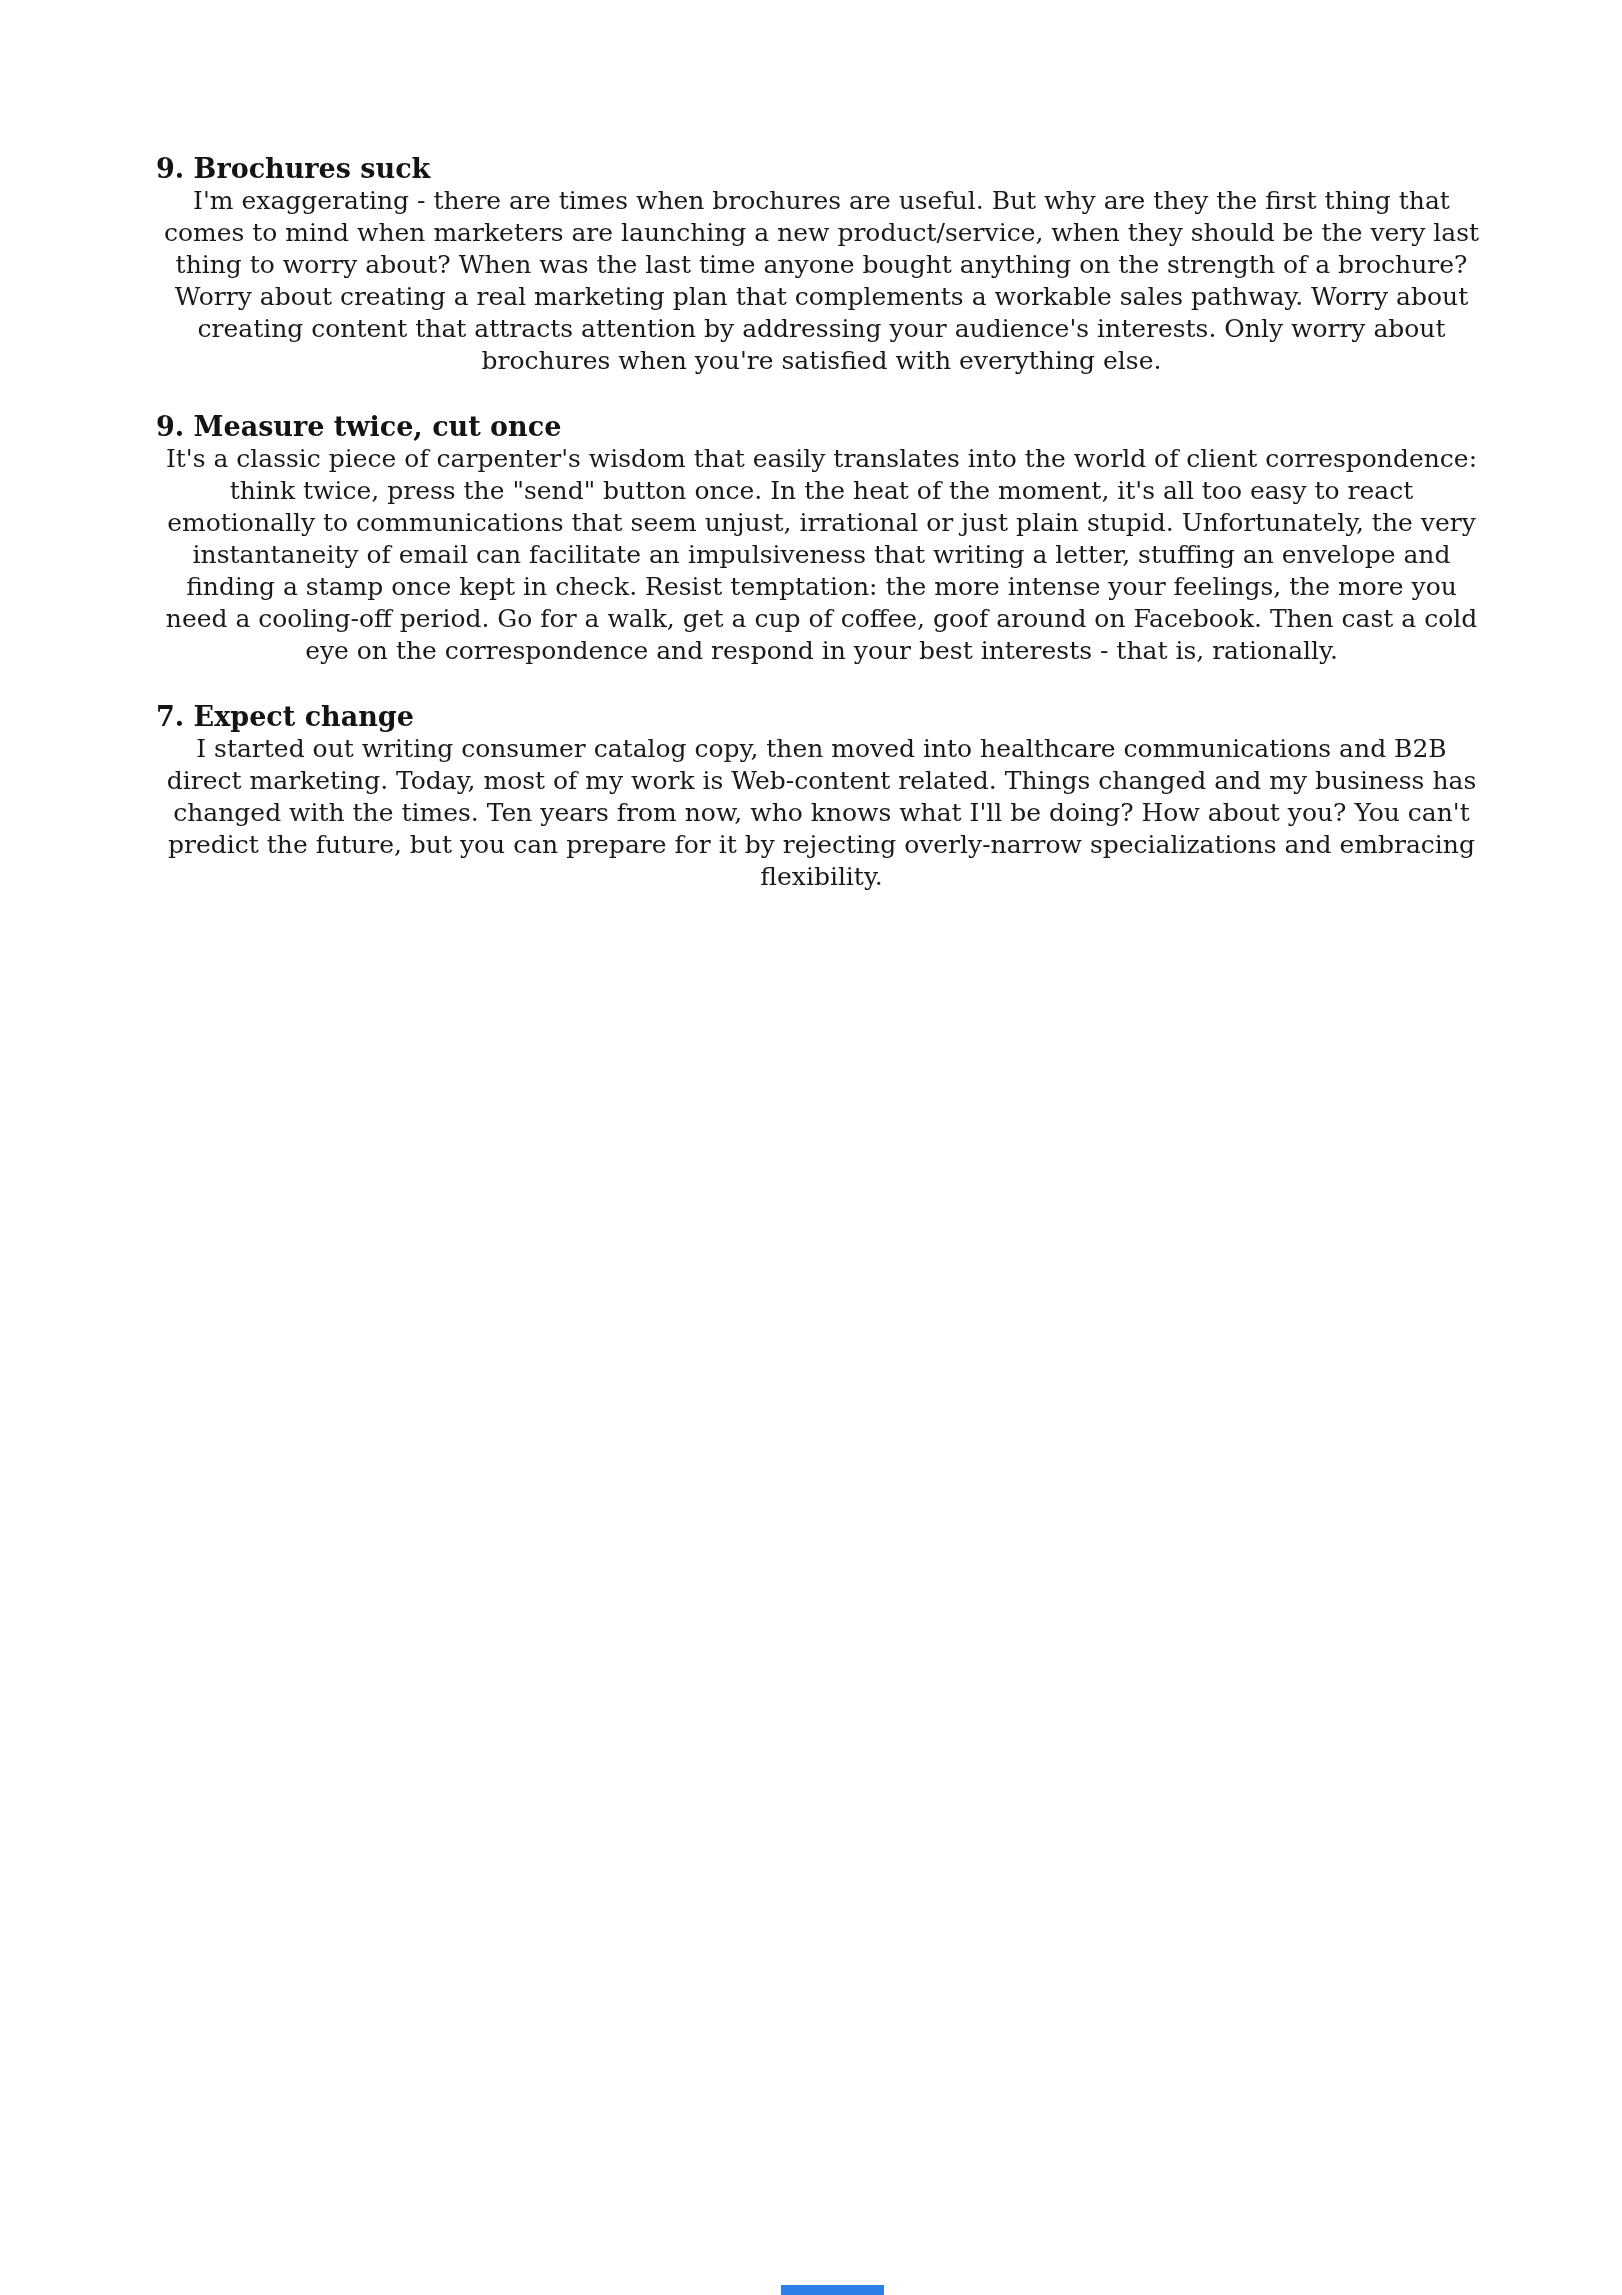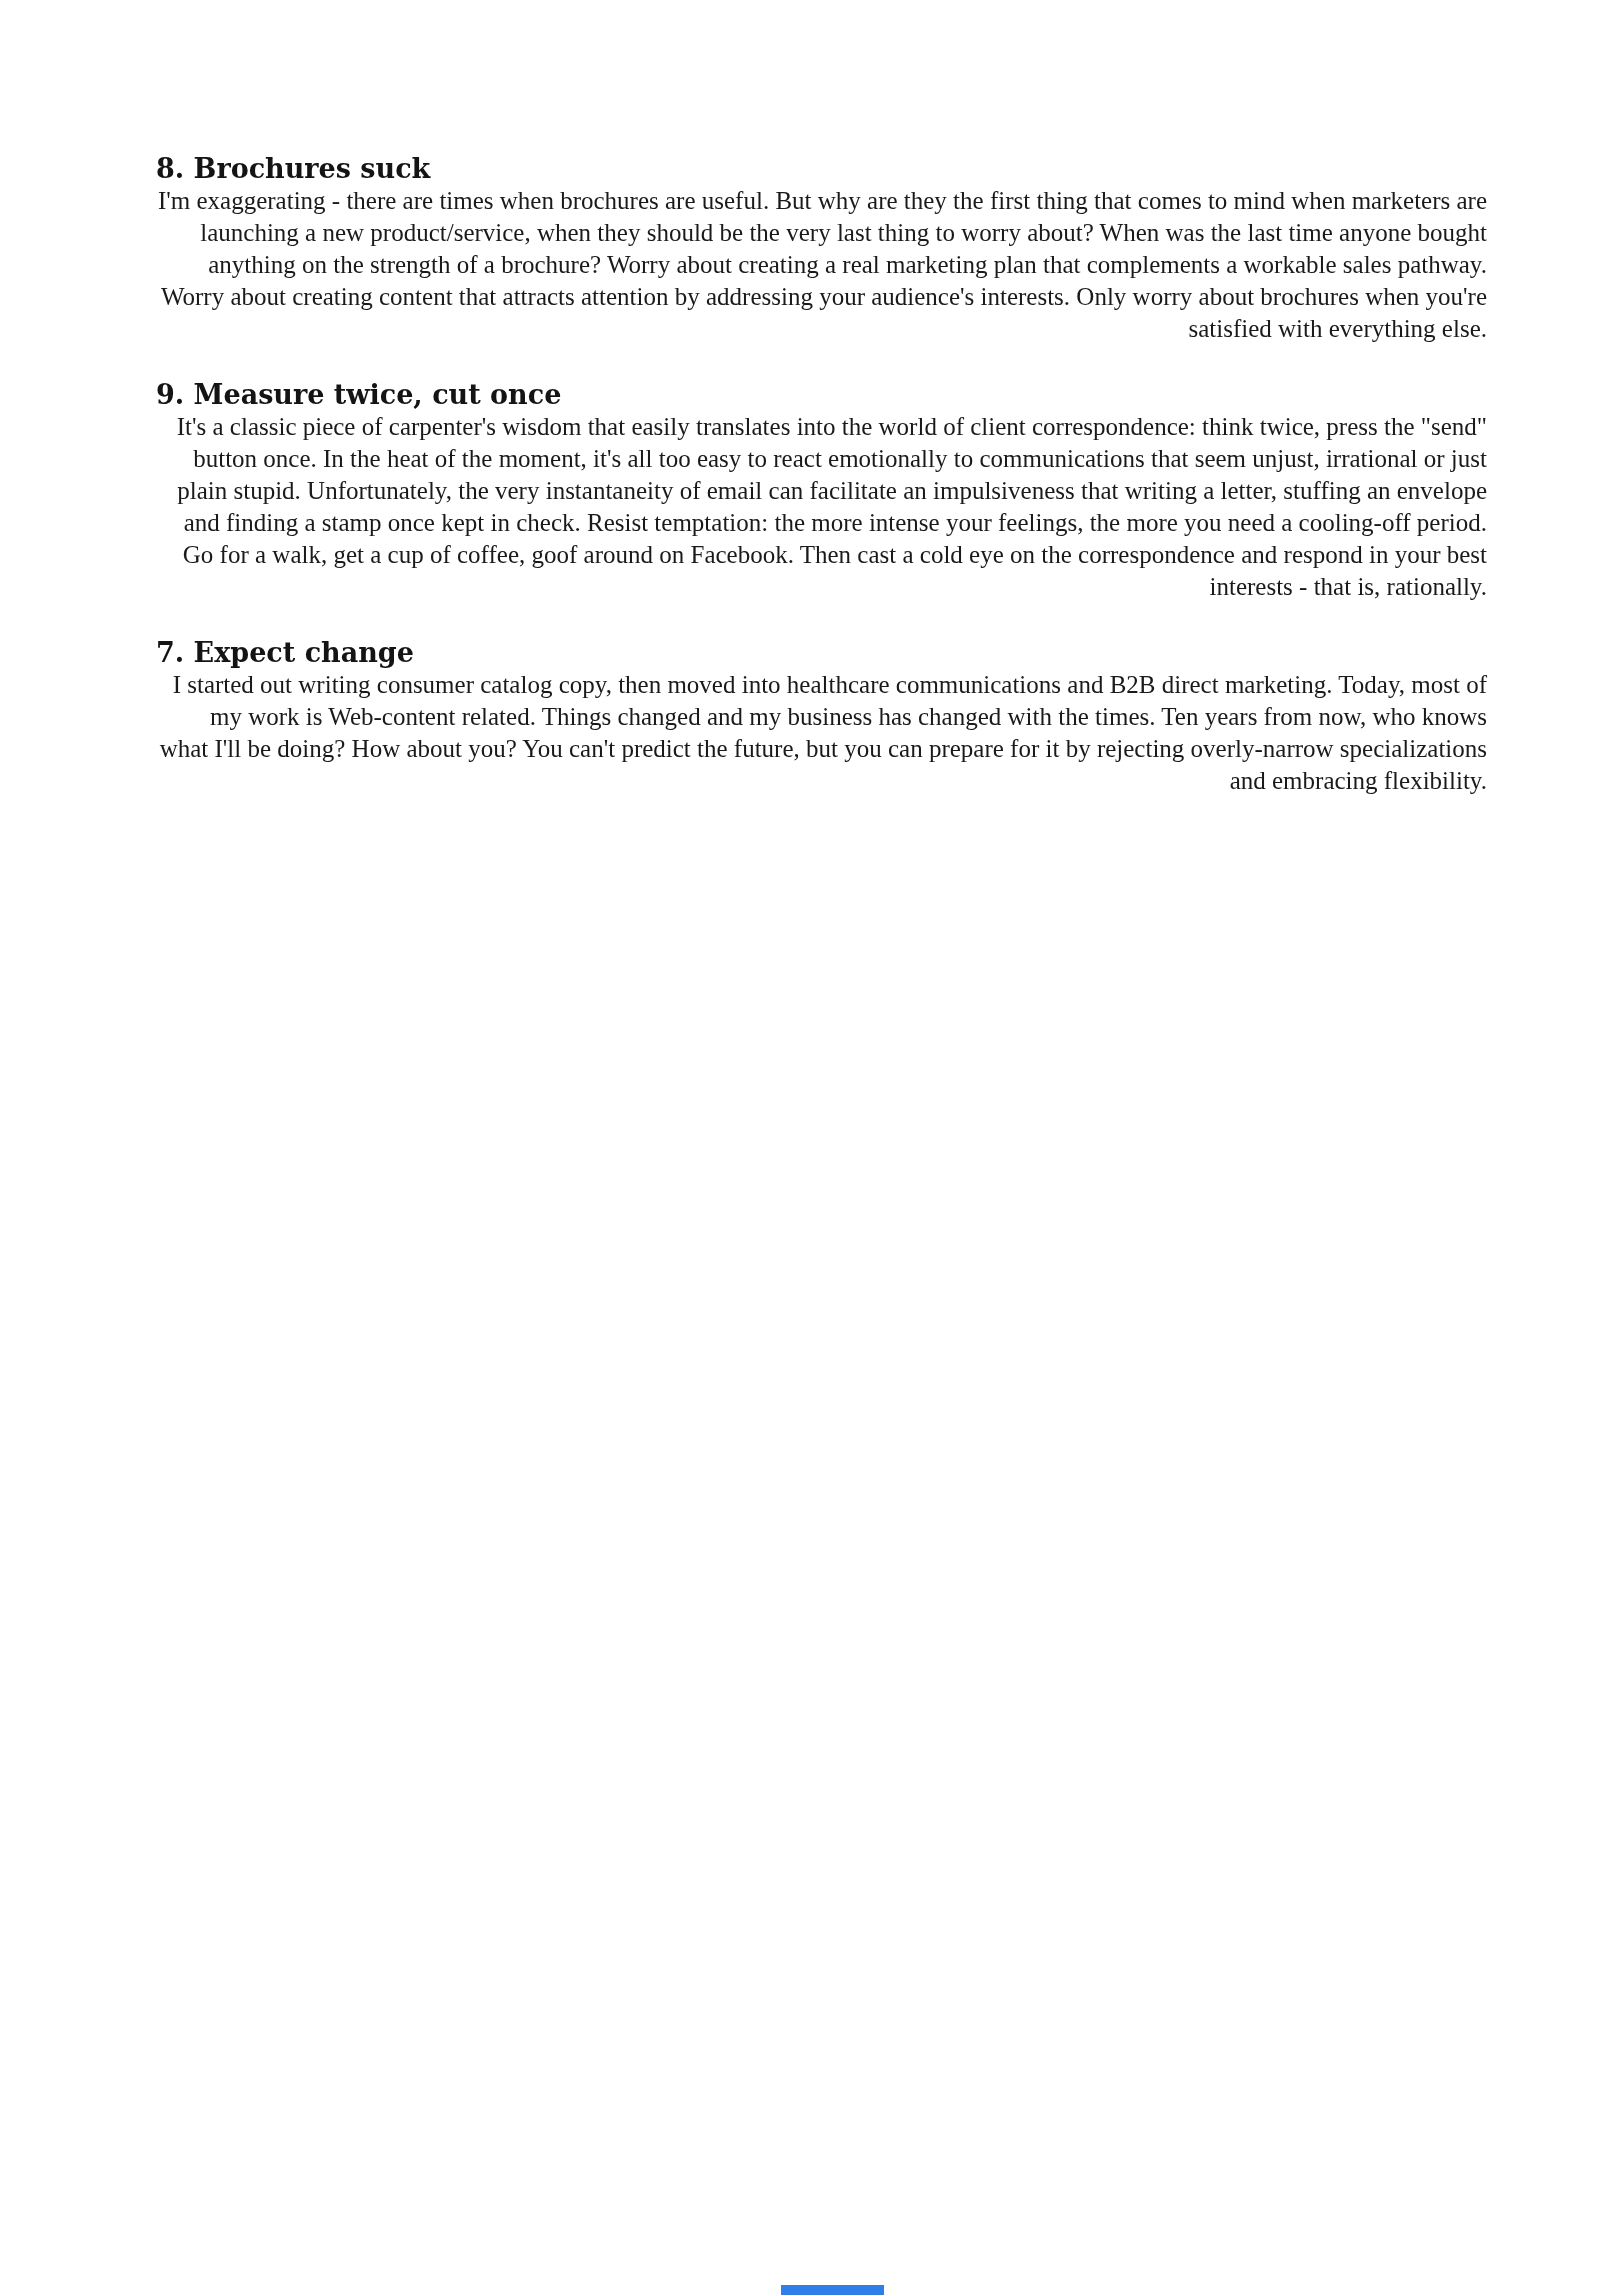--- a/index.html
+++ b/index.html
@@ -31,39 +31,38 @@
     line-height: 32px;
     font-weight: bold;
     color: #141414;
   }
   .section p {
     margin: 0;
     padding: 0;
     font-size: 25px;
     line-height: 32px;
     color: #1a1a1a;
-    text-align: right;
-    font-family: Liberation Serif, serif;
+    text-align: center;
   }
   .bottom-bar {
     position: absolute;
     bottom: 0;
     left: 781px;
     width: 103px;
     height: 10.3px;
     background: #2f7fe8;
   }
 </style>
 </head>
 <body>
 
 <div class="page">
 
   <div class="section">
-    <h2>8. Brochures suck</h2>
+    <h2>9. Brochures suck</h2>
     <p>I'm exaggerating - there are times when brochures are useful. But why are they the first thing that comes to mind when marketers are launching a new product/service, when they should be the very last thing to worry about? When was the last time anyone bought anything on the strength of a brochure? Worry about creating a real marketing plan that complements a workable sales pathway. Worry about creating content that attracts attention by addressing your audience's interests. Only worry about brochures when you're satisfied with everything else.</p>
   </div>
 
   <div class="section">
     <h2>9. Measure twice, cut once</h2>
     <p>It's a classic piece of carpenter's wisdom that easily translates into the world of client correspondence: think twice, press the "send" button once. In the heat of the moment, it's all too easy to react emotionally to communications that seem unjust, irrational or just plain stupid. Unfortunately, the very instantaneity of email can facilitate an impulsiveness that writing a letter, stuffing an envelope and finding a stamp once kept in check. Resist temptation: the more intense your feelings, the more you need a cooling-off period. Go for a walk, get a cup of coffee, goof around on Facebook. Then cast a cold eye on the correspondence and respond in your best interests - that is, rationally.</p>
   </div>
 
   <div class="section">
     <h2>7. Expect change</h2>

